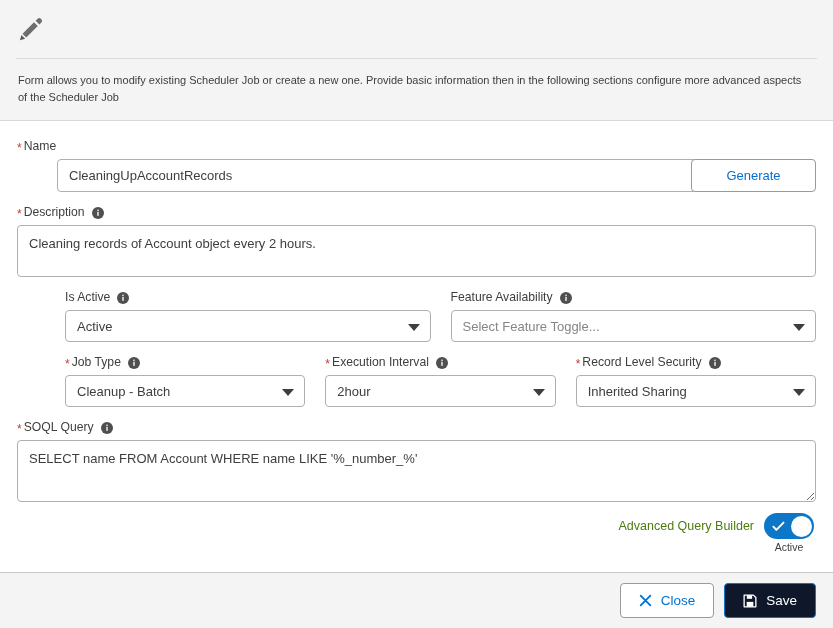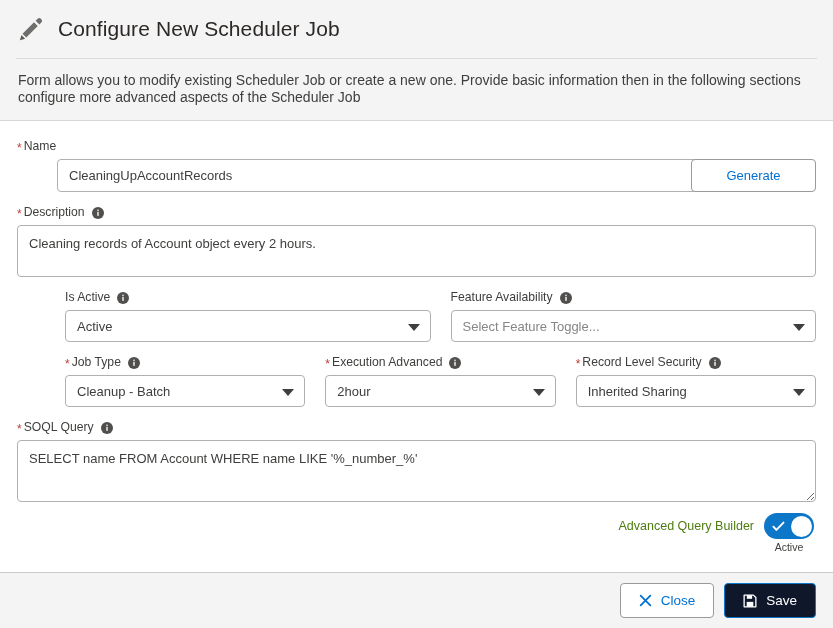--- a/index.html
+++ b/index.html
@@ -31,21 +31,21 @@
     border-bottom: 1px solid #dddbda;
   }
   .pencil-icon { width: 30px; height: 30px; flex: 0 0 auto; display:block; }
   .header-title {
     font-size: 21px;
     color: #2b2826;
     font-weight: 400;
     letter-spacing: 0.1px;
   }
   .header-desc {
-    font-size: 14px;
+    font-size: 11px;
     line-height: 17px;
     color: #3e3e3c;
     padding: 13px 2px 14px 2px;
     max-width: 790px;
   }
   .header-bottom-border {
     height: 1px;
     background: #d8d8d8;
     flex: 0 0 auto;
   }
@@ -242,21 +242,20 @@
 
   <div class="header">
     <div class="header-title-row">
       <span>
         <svg class="pencil-icon" viewBox="0 0 24 24" aria-hidden="true">
           <path d="M20.1 3.9a2.1 2.1 0 0 0-3 0l-1.4 1.4 3 3 1.4-1.4a2.1 2.1 0 0 0 0-3z" fill="#706e6b"></path>
           <path d="M14.4 6.5L5.2 15.7l3 3 9.2-9.2-3-3z" fill="#706e6b"></path>
           <path d="M4.4 16.8L3.1 21l4.2-1.3-2.9-2.9z" fill="#5c5a57"></path>
         </svg>
       </span>
-      <div class="header-title">Configure New Scheduler Job</div>
     </div>
     <div class="header-desc">Form allows you to modify existing Scheduler Job or create a new one. Provide basic information then in the following sections configure more advanced aspects of the Scheduler Job</div>
   </div>
   <div class="header-bottom-border"></div>
 
   <div class="body">
 
     <div class="field-block">
       <div class="name-row">
         <div class="name-col">
@@ -336,21 +335,21 @@
         </div>
         <div class="select-box">
           <span class="sel-value">Cleanup - Batch</span>
           <span class="caret"></span>
         </div>
       </div>
 
       <div class="col-third pad-lr field-block">
         <div class="field-label">
           <span class="req-star">*</span>
-          <span>Execution Advanced</span>
+          <span>Execution Interval</span>
           <span class="info-icon">
             <svg viewBox="0 0 16 16" width="12" height="12">
                 <circle cx="8" cy="8" r="8" fill="#514f4d"></circle>
                 <rect x="7.1" y="6.4" width="1.8" height="5.4" fill="#fff"></rect>
                 <circle cx="8" cy="4.3" r="1.1" fill="#fff"></circle>
               </svg>
           </span>
         </div>
         <div class="select-box">
           <span class="sel-value">2hour</span>

